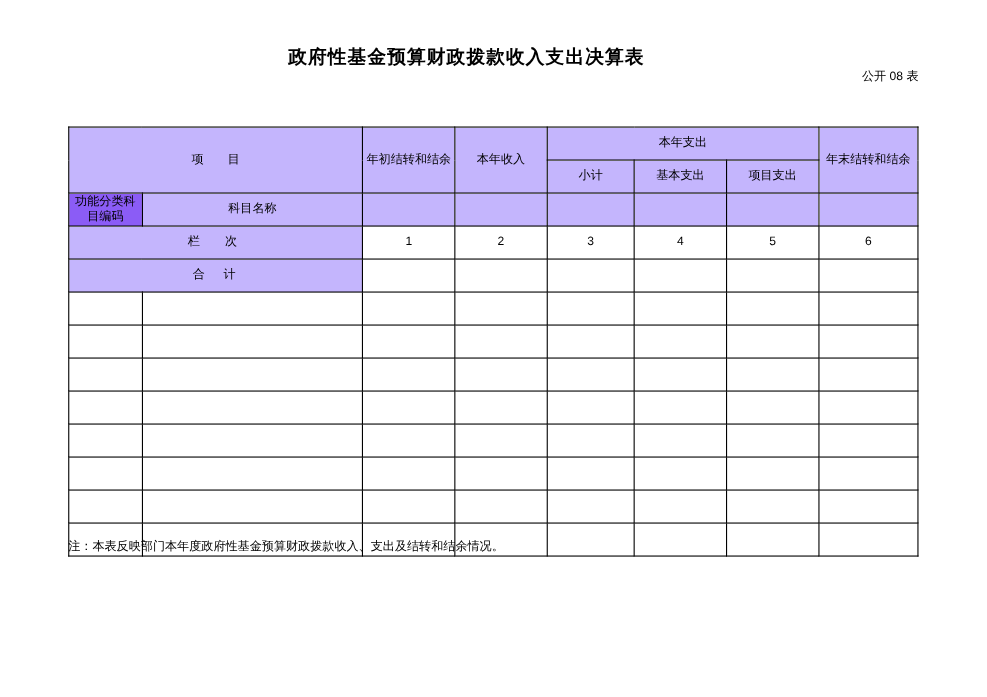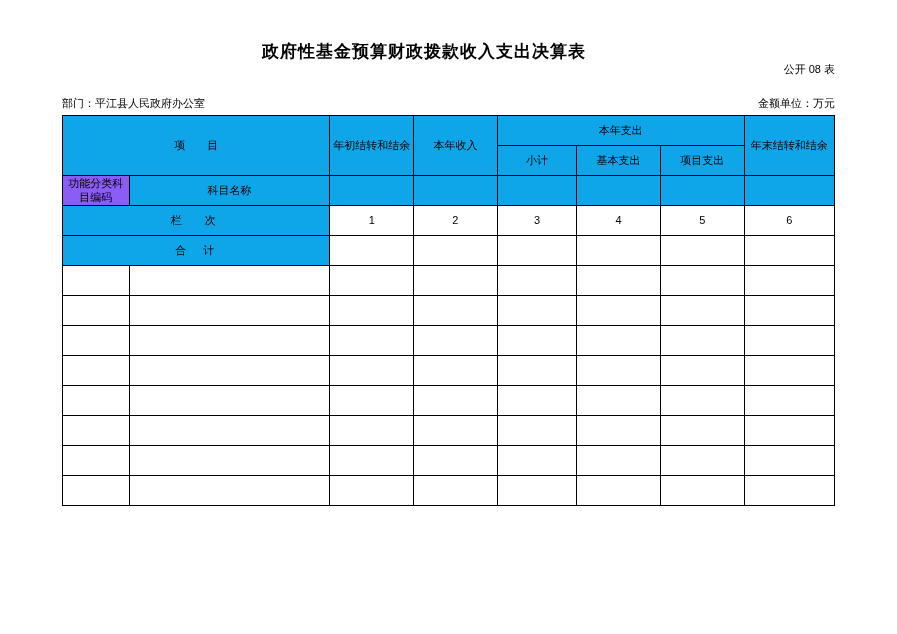--- a/index.html
+++ b/index.html
@@ -60,21 +60,21 @@
     border: 1px solid #000000;
     font-size: 11px;
     text-align: center;
     vertical-align: middle;
     padding: 0 2px;
     line-height: 1.25;
     height: 29px;
     overflow: hidden;
   }
   td.hdr {
-    background: #0ea5e9;
+    background: #c4b5fd;
     margin-top: 15px;
   }
   td.hdr-small {
     background: #8b5cf6;
     font-size: 10px;
   }
   .spaced {
     letter-spacing: 6px;
   }
   .spaced3 {
@@ -90,24 +90,20 @@
   .empty-row td { height: 29px; }
 </style>
 </head>
 <body>
 
 <div class="page">
 
   <div class="doc-title">政府性基金预算财政拨款收入支出决算表</div>
   <div class="form-code">公开 08 表</div>
 
-  <div class="meta-row">
-    <span class="meta-left">部门：平江县人民政府办公室</span>
-    <span class="meta-right">金额单位：万元</span>
-  </div>
 
   <table class="main">
     <colgroup>
       <col style="width:62px">
       <col style="width:187px">
       <col style="width:78px">
       <col style="width:78px">
       <col style="width:74px">
       <col style="width:78px">
       <col style="width:78px">
@@ -231,14 +227,15 @@
         <td></td>
         <td></td>
         <td></td>
         <td></td>
         <td></td>
         <td></td>
       </tr>
     </tbody>
   </table>
 
+  <div class="note note1">注：本表反映部门本年度政府性基金预算财政拨款收入、支出及结转和结余情况。</div>
 
 </div>
 
 </body></html>

